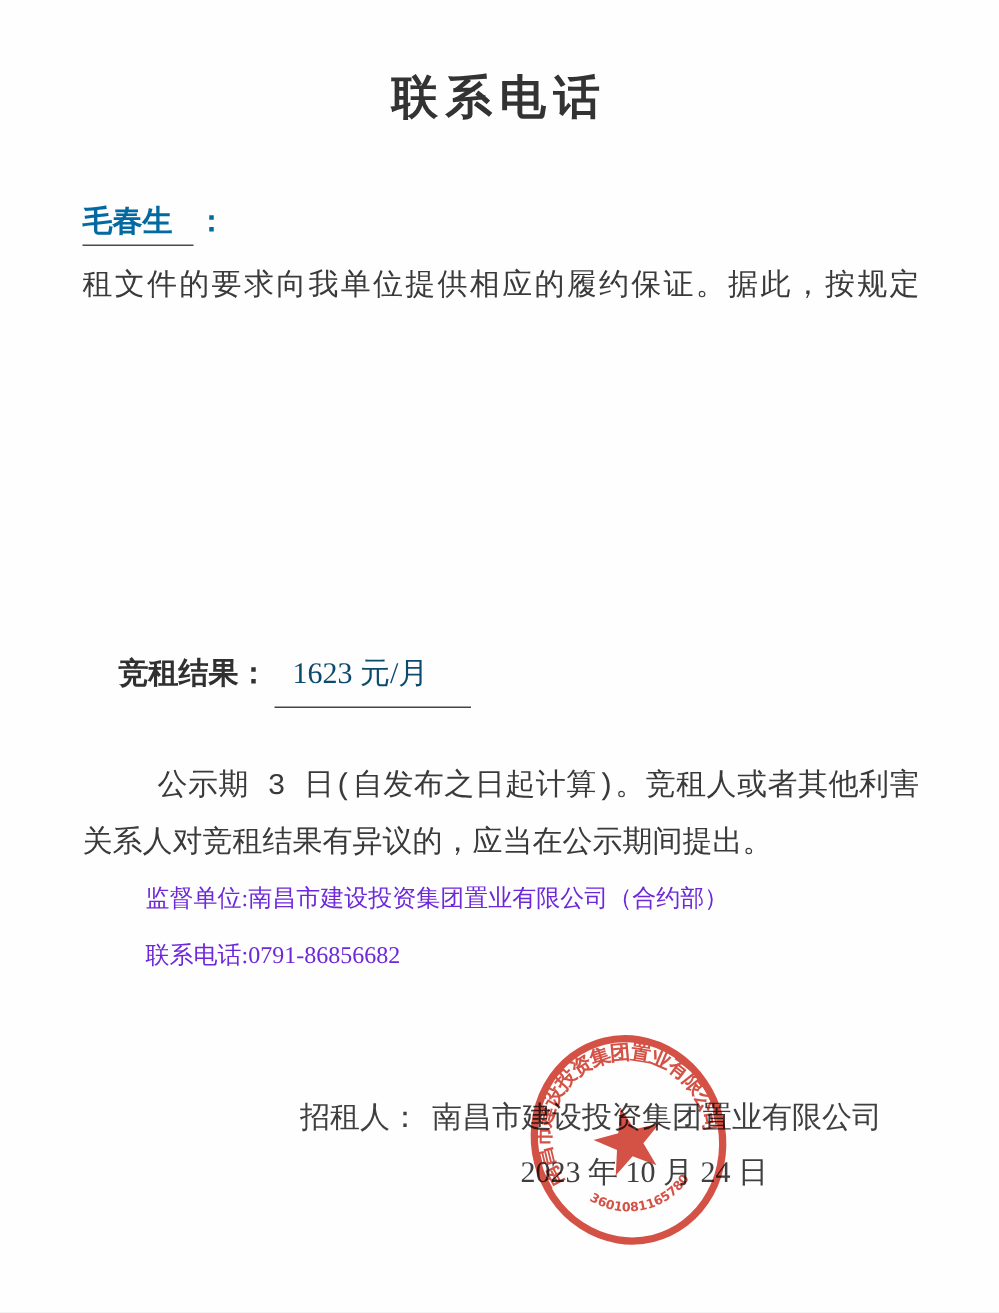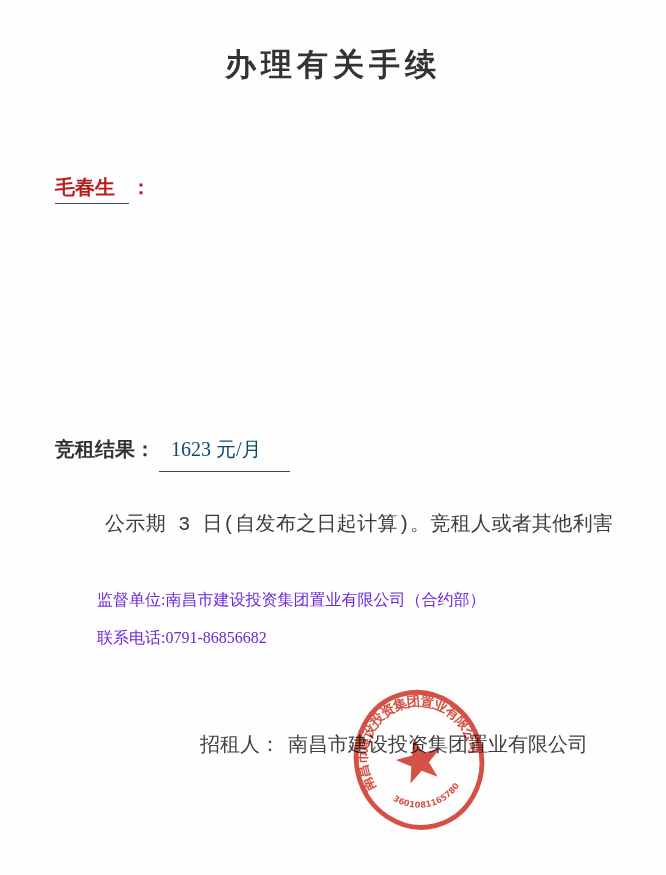--- a/index.html
+++ b/index.html
@@ -13,21 +13,21 @@
     color:#3a3a3a;
   }
   .title{
     position:absolute;top:44px;left:0;width:666px;
     text-align:center;
     font-size:31px;font-weight:600;letter-spacing:5px;
     color:#333;
   }
   .addressee{
     position:absolute;top:134px;left:55px;
-    font-size:20px;font-weight:700;color:#b91c1c;margin-top:40px;
+    font-size:20px;font-weight:700;color:#0369a1;
   }
   .addressee .uname{
     display:inline-block;
     border-bottom:1.6px solid #4a4a4a;
     padding:0 14px 2px 0;
   }
   .addressee .colon{font-weight:700;margin-left:2px;}
   .para{
     position:absolute;left:55px;width:558px;
     font-size:20px;color:#3a3a3a;
@@ -46,21 +46,21 @@
     font-weight:700;
     text-decoration:underline;
     text-decoration-thickness:1.5px;
     text-underline-offset:5px;
     color:#333;
   }
   .result-row{
     position:absolute;top:430px;left:55px;
     font-size:20px;height:38px;line-height:38px;
   }
-  .result-row .label{font-weight:700;color:#303030;}
+  .result-row .label{font-weight:700;color:#303030;margin-left:24px;}
   .result-row .value{
     display:inline-block;
     border-bottom:1.6px solid #454545;
     padding:0 28px 3px 12px;
     margin-left:4px;
     color:#0c4a6e;
   }
   .single-line{
     position:absolute;left:97px;
     font-size:16px;height:38px;line-height:38px;
@@ -82,43 +82,46 @@
     mix-blend-mode:multiply;
     pointer-events:none;
   }
   .seal svg{width:100%;height:100%;}
 </style>
 </head>
 <body>
 
 <div class="page">
 
-  <div class="title">办理有关手续</div>
+  <div class="title">联系电话</div>
 
   <div class="addressee">
     <span class="uname">毛春生</span><span class="colon">：</span>
   </div>
 
   <div class="para" style="top:172px;">
+    <div class="line fill">租文件的要求向我单位提供相应的履约保证。据此，按规定</div>
   </div>
 
   <div class="result-row">
     <span class="label">竞租结果：</span><span class="value">1623 元/月</span>
   </div>
 
   <div class="para" style="top:506px;font-family:Liberation Mono, monospace;">
     <div class="line fill indent1">公示期 3 日(自发布之日起计算)。竞租人或者其他利害</div>
+    <div class="line">关系人对竞租结果有异议的，应当在公示期间提出。</div>
   </div>
 
   <div class="single-line" style="top:581px;">监督单位:南昌市建设投资集团置业有限公司（合约部）</div>
   <div class="single-line" style="top:619px;">联系电话:0791-86856682</div>
 
   <div class="sig-renter">
     <span class="lbl">招租人：</span><span>南昌市建设投资集团置业有限公司</span>
   </div>
+  <div class="sig-date">2023 年 10 月 24 日</div>
 
   <div class="seal">
     <svg viewBox="0 0 200 200" xmlns="http://www.w3.org/2000/svg">
       <defs>
         <path id="sealArcTop" d="M 45 120 A 59 59 0 1 1 155 120" fill="none"></path>
         <path id="sealArcBottom" d="M 60 138 A 55 55 0 0 0 140 138" fill="none"></path>
       </defs>
       <g transform="rotate(-14 100 101)">
         <ellipse cx="100" cy="101" rx="71" ry="77" fill="none" stroke-width="5.5" stroke="#d0392b"></ellipse>
         <text font-size="15.5" font-weight="700" font-family="'Liberation Serif','DejaVu Serif',serif" fill="#d0392b">

